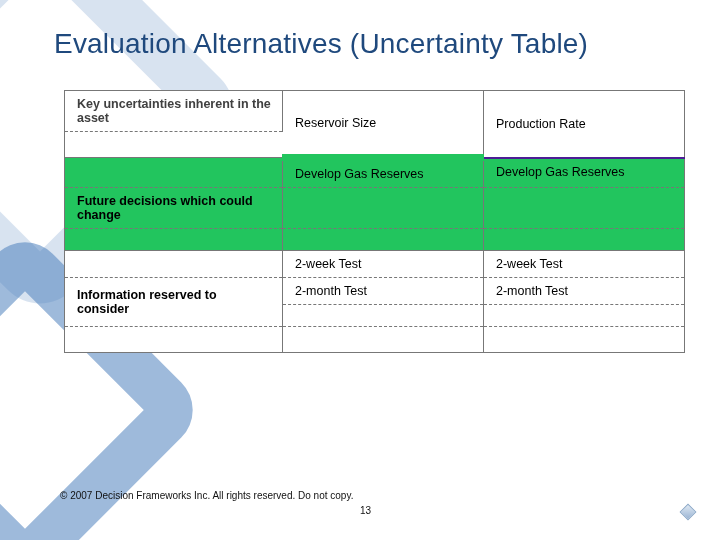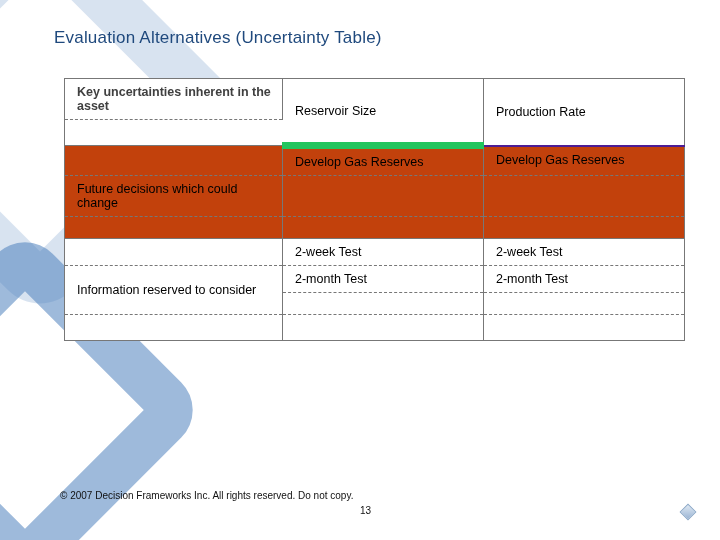--- a/index.html
+++ b/index.html
@@ -36,21 +36,21 @@
     opacity: 0.55;
     z-index: 0;
   }
   .slide {
     position: relative;
     z-index: 1;
     padding: 28px 36px 0 52px;
   }
   .title {
     color: #1f497d;
-    font-size: 17px;
+    font-size: 28px;
     font-weight: 400;
     margin: 0 0 30px 2px;
     letter-spacing: 0.2px;
   }
   .tbl {
     width: 620px;
     margin-left: 12px;
     border: 1px solid #777;
     border-collapse: collapse;
     table-layout: fixed;
@@ -61,23 +61,23 @@
     vertical-align: top;
     padding: 6px 10px 6px 12px;
     border-right: 1px solid #777;
   }
   .tbl td:last-child { border-right: none; }
   .col0 { width: 218px; }
   .col1, .col2 { width: 201px; text-align: center; color:#000; font-weight:700;}
   .sub-dash-bottom { border-bottom: 1px dashed #777; }
   .sub-solid-bottom   { border-bottom: 1px solid #777; }
   .hdr-row td { background:#fff; }
-  .yellow td { background: #c2410c; }
+  .yellow td { background: #22c55e; }
   .lh { font-weight:700; color:#404040; }
-  .lh-plain { font-weight:400; color:#000; }
+  .lh-plain { font-weight:700; color:#000; }
   .empty-tall { height: 26px; }
   .empty-mid  { height: 22px; }
   .footer {
     position: absolute;
     left: 60px;
     bottom: 39px;
     font-size: 10px;
     color: #111;
     z-index: 1;
   }

